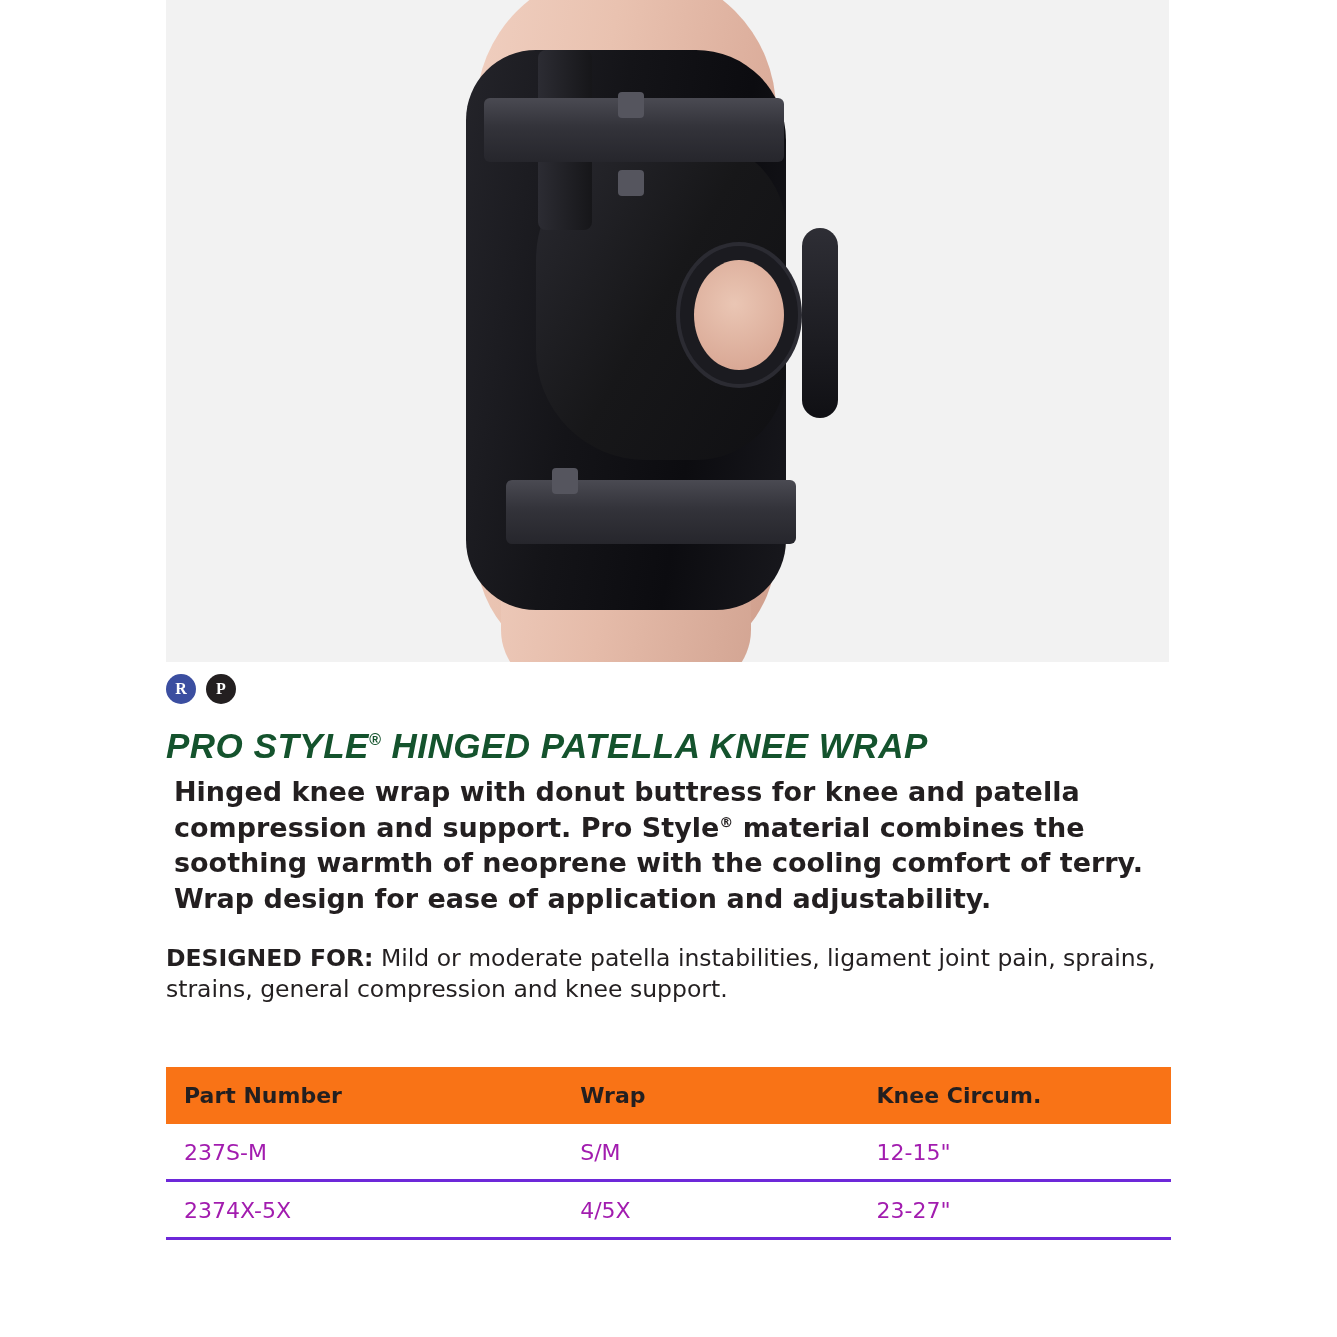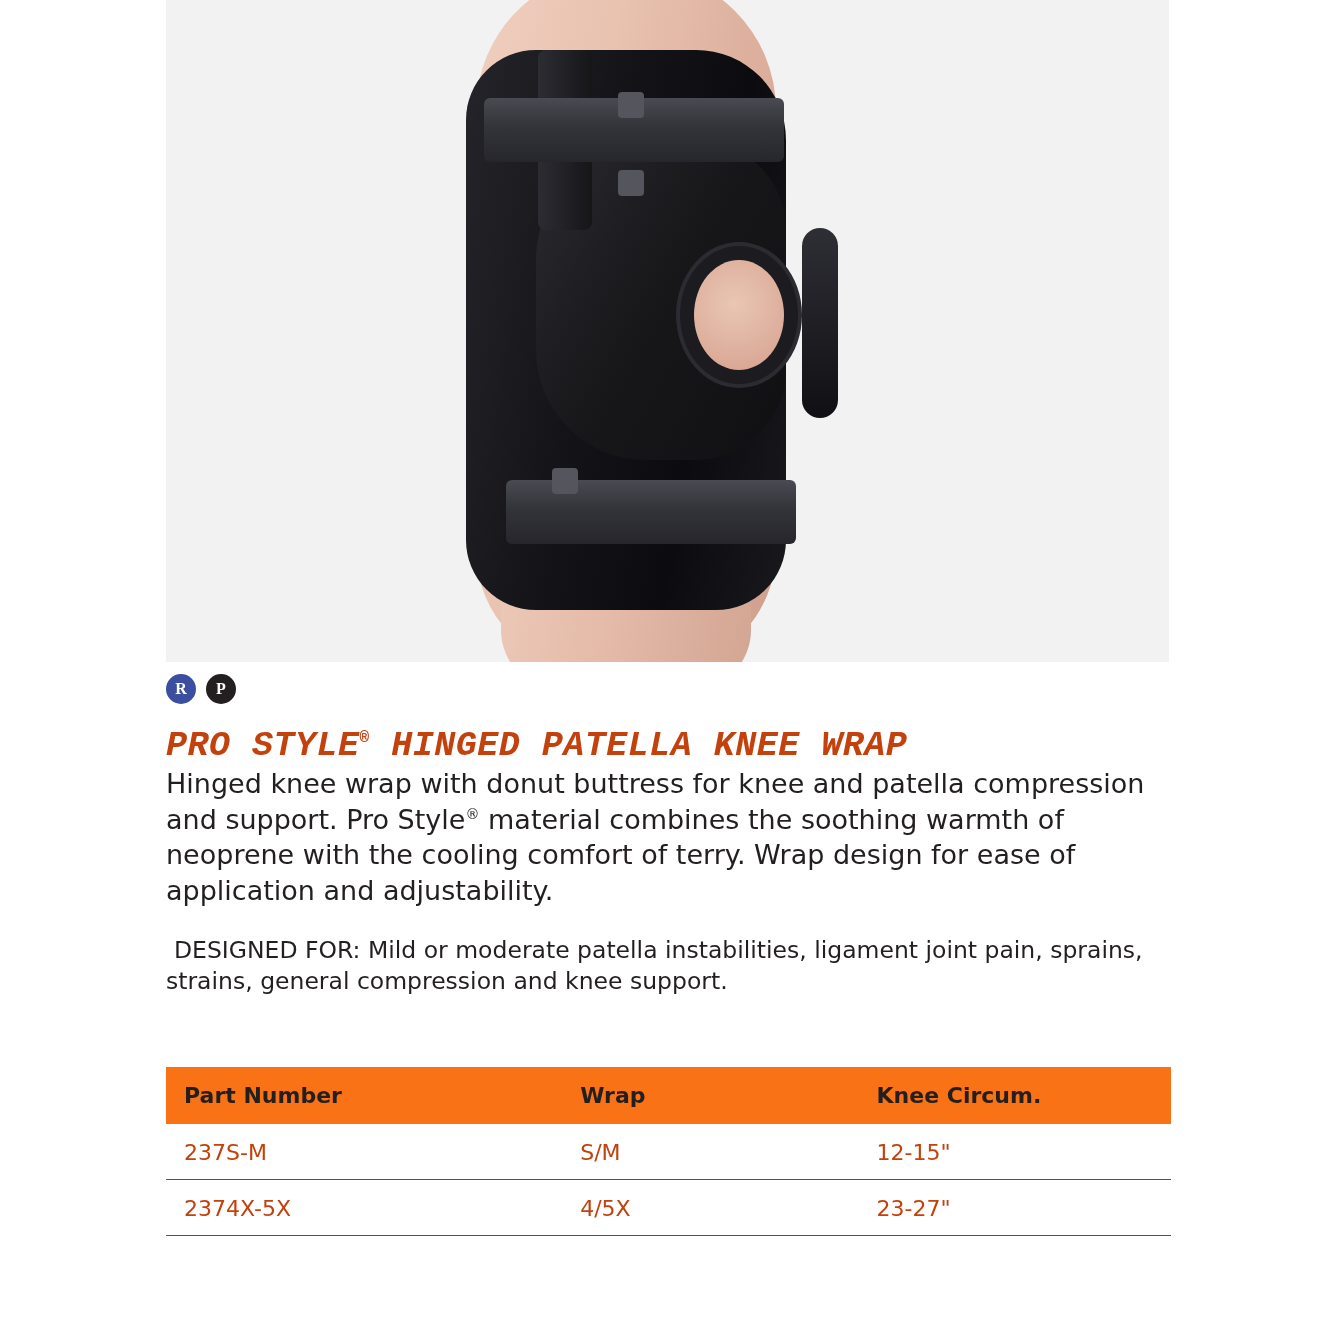--- a/index.html
+++ b/index.html
@@ -145,71 +145,72 @@
   .badge.dark { background: #231f20; }
 
   
   .content {
     position: absolute;
     left: 166px;
     top: 726px;
     width: 1005px;
   }
   h1.title {
-    margin: 0 0 0 0;
-    font-family: Liberation Mono, monospace;
+    margin: 0 0 8px 0;
+    font-family: Liberation Sans, sans-serif;
     font-style: italic;
     font-weight: bold;
     font-size: 35px;
     letter-spacing: 0.5px;
-    color: #c2410c;
+    color: #14532d;
   }
   h1.title sup {
     font-size: 16px;
     vertical-align: super;
   }
   .desc {
-    margin: 0;
+    margin: 8px;
     font-size: 27px;
     line-height: 1.32;
     color: #231f20;
     font-family: "DejaVu Sans", sans-serif;
+    font-weight: bold;
   }
   .desc sup { font-size: 14px; vertical-align: super; }
   .designed {
     margin: 26px 0 0 0;
     font-size: 23.5px;
     line-height: 1.35;
     color: #231f20;
     font-family: "DejaVu Sans", sans-serif;
   }
-  .designed .lbl { font-weight: normal; margin-left: 8px; }
+  .designed .lbl { font-weight: bold; }
 
   
   .spec-table {
     position: absolute;
     left: 166px;
     top: 1067px;
     width: 1005px;
     border-collapse: collapse;
     font-family: "DejaVu Sans", sans-serif;
   }
   .spec-table thead th {
     background: #f97316;
     text-align: left;
     font-size: 22px;
     font-weight: bold;
     color: #231f20;
     padding: 16px 0 16px 18px;
   }
   .spec-table tbody td {
     font-size: 22px;
-    color: #c2410c;
+    color: #a21caf;
     padding: 16px 0 14px 18px;
-    border-bottom: 1px solid #6d28d9;
+    border-bottom: 3px solid #6d28d9;
   }
   .col-part { width: 400px; }
   .col-size { width: 295px; }
   .col-circ { width: 310px; }
 </style>
 </head>
 <body>
 
 <div class="page">
 

